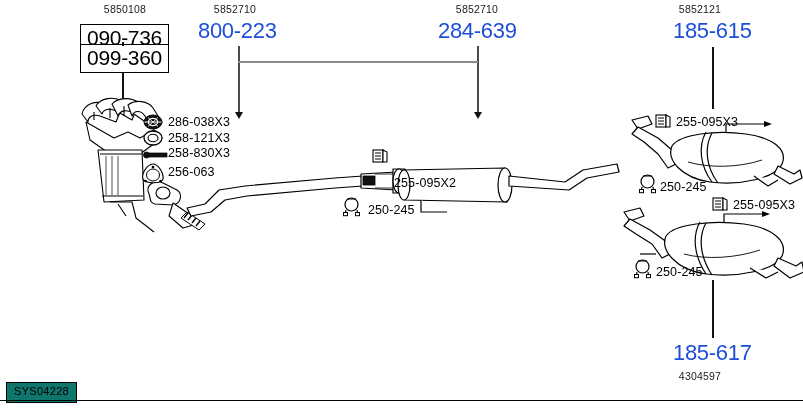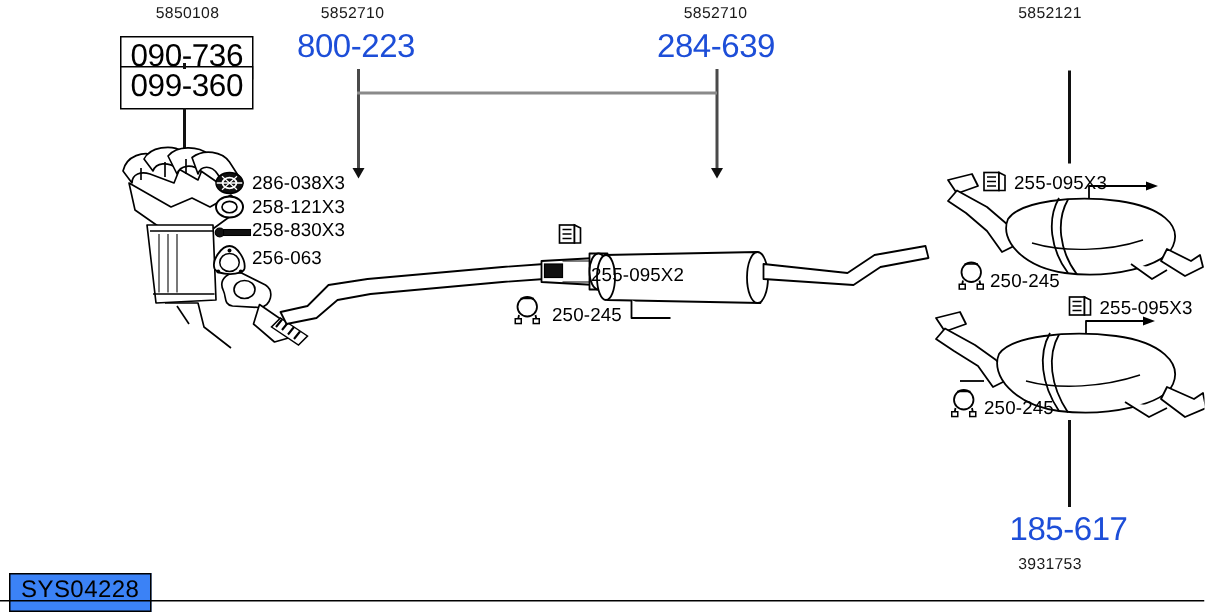--- a/index.html
+++ b/index.html
@@ -22,22 +22,22 @@
   .boxnum{
     position:absolute;border:1.6px solid #000;background:#fff;
     font-size:21px;line-height:1;padding:2px 6px 4px 6px;
     white-space:nowrap;letter-spacing:-.3px;
   }
   .partnum{
     position:absolute;font-size:12.5px;white-space:nowrap;color:#000;
     letter-spacing:.1px;
   }
   .syscode{
-    position:absolute;border:1.5px solid #000;background:#3b82f6;
-    font-size:16px;line-height:1;padding:3px 7px 5px 7px;letter-spacing:.3px;
+    position:absolute;border:1.5px solid #000;background:#0f766e;
+    font-size:11px;line-height:1;padding:3px 7px 5px 7px;letter-spacing:.3px;
   }
 
   
   .vline{position:absolute;width:1.6px;background:#4a4a4a;}
   .vline.dark{background:#111;width:1.8px;}
   .hline{position:absolute;height:1.8px;background:#8a8a8a;}
   .arrow{
     position:absolute;width:0;height:0;
     border-left:4px solid transparent;border-right:4px solid transparent;
     border-top:7px solid #111;
@@ -71,25 +71,26 @@
 
   <div class="vline" style="left:238px;top:46px;height:68px;"></div>
   <div class="arrow" style="left:234.5px;top:112px;"></div>
 
   <div class="vline" style="left:477px;top:46px;height:68px;"></div>
   <div class="arrow" style="left:473.5px;top:112px;"></div>
 
   <div class="hline" style="left:238px;top:61px;width:240px;"></div>
 
   <div class="oem" style="left:650px;top:3px;width:100px;">5852121</div>
+  <div class="bignum" style="left:673px;top:18px;">185-615</div>
   <div class="vline dark" style="left:712px;top:47px;height:62px;"></div>
 
   <div class="vline dark" style="left:712px;top:280px;height:58px;"></div>
   <div class="bignum" style="left:673px;top:340px;">185-617</div>
-  <div class="oem" style="left:650px;top:370px;width:100px;">3931753</div>
+  <div class="oem" style="left:650px;top:370px;width:100px;">4304597</div>
 
   <div class="syscode" style="left:6px;top:382px;">SYS04228</div>
   <div class="bottomrule" style="top:400px;"></div>
 
   <div class="icon" style="left:70px;top:92px;">
     <svg width="140" height="135" viewBox="0 0 140 135">
       <g fill="#fff" stroke="#000" stroke-width="1.1" stroke-linejoin="round">
 
         <path d="M12,22 C14,12 26,8 34,12 L50,20 L46,30 L30,24 C24,22 18,24 18,30 Z"></path>
         <path d="M26,14 C30,6 44,4 52,9 L66,18 L62,28 L48,20 C42,16 34,16 32,22 Z"></path>

